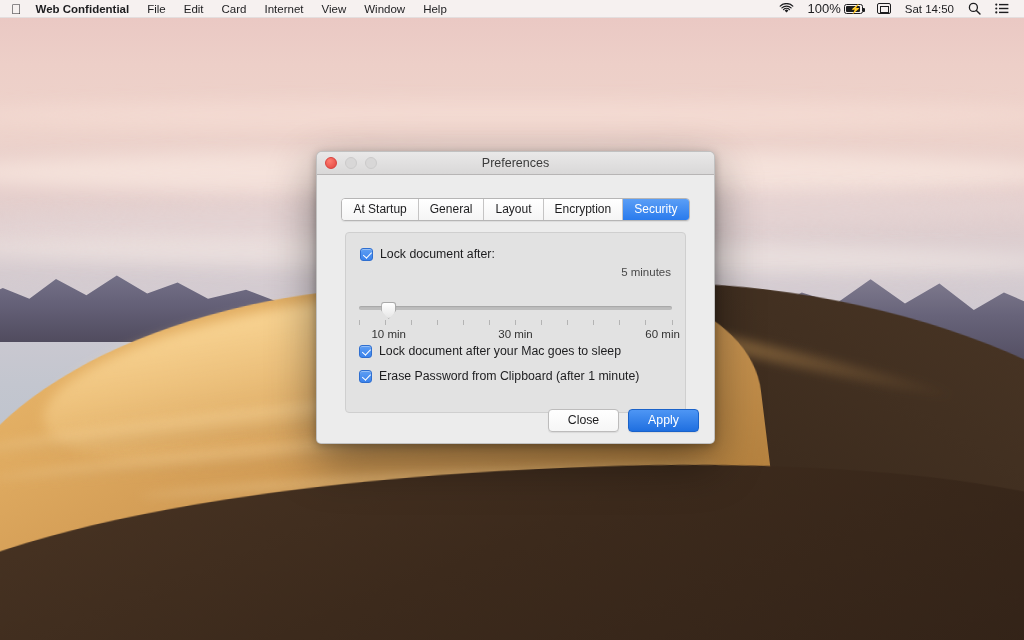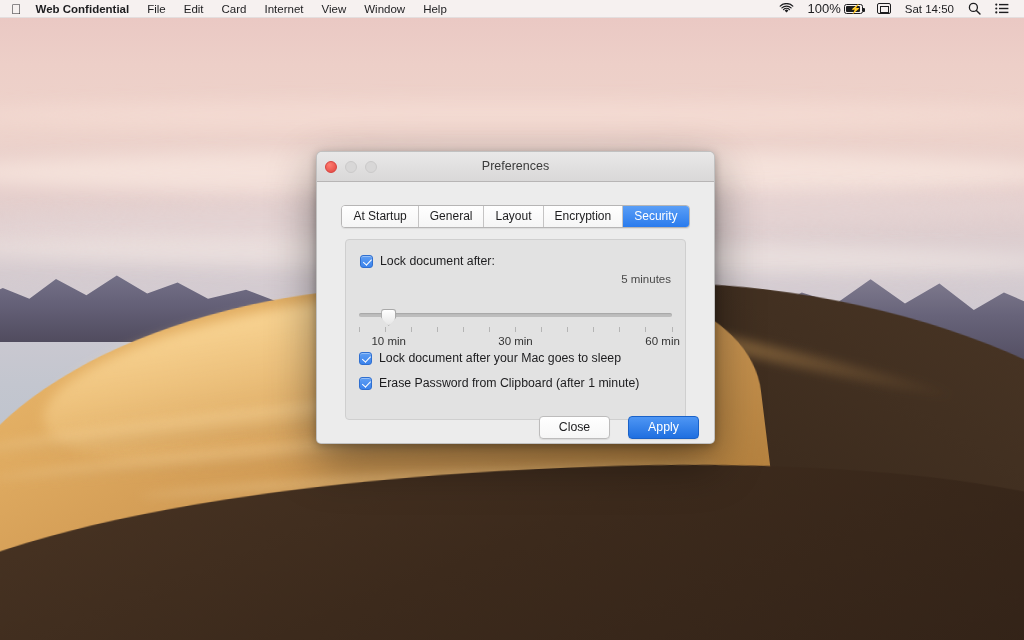--- a/index.html
+++ b/index.html
@@ -211,21 +211,21 @@
     width: 399px; height: 293px;
     background: #ececec;
     border-radius: 6px 6px 5px 5px;
     box-shadow: 0 18px 48px rgba(0,0,0,.45), 0 2px 8px rgba(0,0,0,.28);
     overflow: hidden;
     z-index: 40;
     border: 1px solid rgba(0,0,0,.18);
   }
 
   .titlebar {
-    height: 30px;
+    height: 23px;
     background: linear-gradient(180deg,#e9e8e8 0%, #d9d8d8 100%);
     border-bottom: 1px solid #b7b5b5;
     display: flex;
     align-items: center;
     position: relative;
   }
   .lights { display: flex; gap: 8px; padding-left: 8px; }
   .light { width: 12px; height: 12px; border-radius: 50%; }
   .light.close    { background: radial-gradient(circle at 35% 30%, #ff7c70, #e0443e); border: .5px solid #d8403c; }
   .light.min      { background: #d8d7d7; border: .5px solid #cbcaca; }
@@ -378,23 +378,23 @@
     left: 13px;
     top: 111px;
   }
   .cb-group .row { margin-bottom: 11px; }
   .cb-group .row:last-child { margin-bottom: 0; }
 
   
   .footer {
     position: absolute;
     right: 15px;
-    bottom: 4px;
+    bottom: 11px;
     display: flex;
-    gap: 18px;
+    gap: 9px;
   }
   .btn {
     font-size: 12.3px;
     line-height: 14px;
     padding: 3px 0 4px;
     width: 71px;
     text-align: center;
     border-radius: 4px;
     border: 1px solid #bdbcbc;
     background: linear-gradient(180deg,#ffffff 0%,#f6f6f6 100%);

